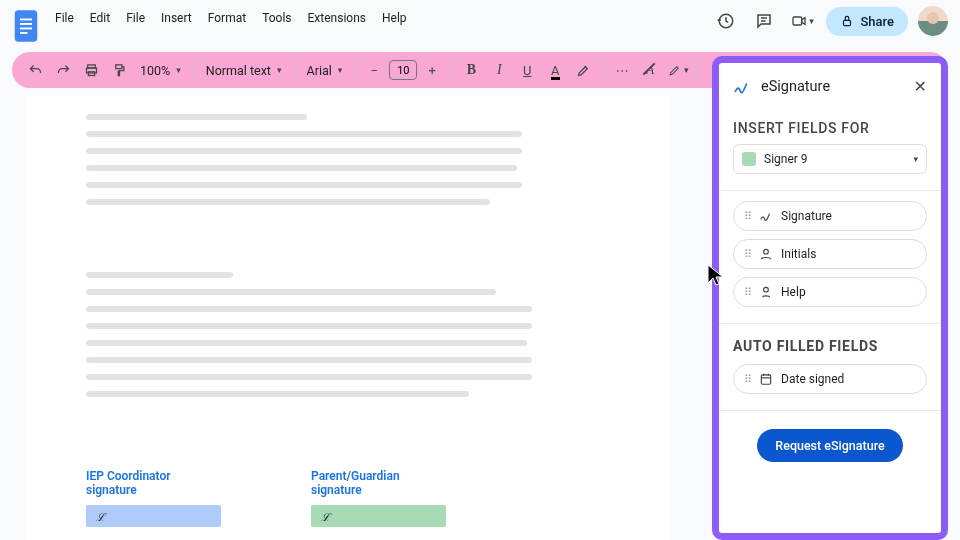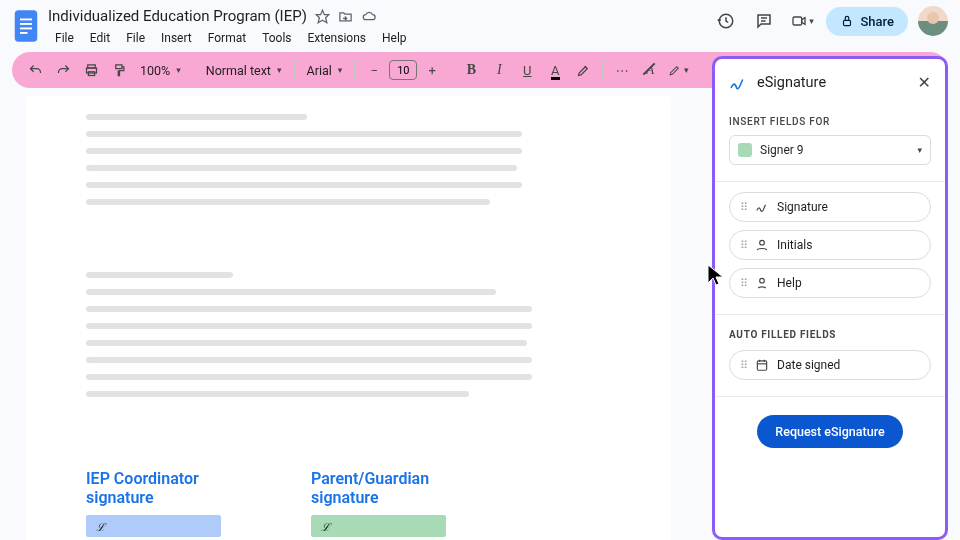--- a/index.html
+++ b/index.html
@@ -31,34 +31,34 @@
   .bold { font-weight:700; font-family: 'Times New Roman', serif; font-size:14px;}
   .italic { font-style:italic; font-family: 'Times New Roman', serif; font-size:14px;}
   .underline-a { text-decoration: underline; font-size:13px; }
   .color-a { position:relative; font-size:13px; }
   .color-a::after { content:''; position:absolute; left:0; right:0; bottom:-2px; height:3px; background:#000; }
 
   
   .canvas-wrap { position:absolute; top:96px; left:26px; right:260px; bottom:0; overflow:hidden; }
   .page { background:#fff; border-radius:4px; width:645px; min-height:800px; padding: 18px 60px 0 60px; position:relative; }
   .ph-line { height:6px; background:#e1e3e1; border-radius:3px; margin-bottom:11px; }
-  .sig-label { color:#1a73e8; font-size:16px; font-weight:600; margin-top:36px; }
+  .sig-label { color:#1a73e8; font-size:12px; font-weight:600; margin-top:36px; }
   .sig-row { display:flex; gap:90px; margin-top:36px; }
   .sig-col { flex:0 0 135px; }
   .sig-box { height:22px; margin-top:8px; border-radius:2px; display:flex; align-items:center; padding-left:10px; color:#1f1f1f; font-size:12px; }
   .sig-blue { background:#aecbfa; }
   .sig-green { background:#a8dab5; }
   .sig-icon { font-family: cursive; font-style:italic; font-size:11px; }
 
   
-  .sidepanel { position:absolute; top:56px; right:12px; width:236px; bottom:0; background:#fff; border:3px solid #8b5cf6; border-radius:10px; display:flex; flex-direction:column; }
+  .sidepanel { position:absolute; top:56px; right:12px; width:236px; bottom:0; background:#fff; border:7px solid #8b5cf6; border-radius:10px; display:flex; flex-direction:column; }
   .sp-header { display:flex; align-items:center; padding:14px 14px; gap:10px; }
   .sp-title { font-size:14.5px; color:#1f1f1f; flex:1; }
   .sp-close { color:#444746; cursor:pointer; font-size:16px; }
-  .sp-section-label { font-size:10px; letter-spacing:0.7px; color:#444746; padding:0 14px; margin-top:10px; font-weight:500; }
+  .sp-section-label { font-size:14px; letter-spacing:0.7px; color:#444746; padding:0 14px; margin-top:10px; font-weight:500; }
   .sp-signer-dd { margin:8px 14px 0 14px; border:1px solid #dadce0; border-radius:6px; height:30px; display:flex; align-items:center; padding:0 8px; gap:8px; cursor:pointer; }
   .sp-signer-chip { width:14px; height:14px; background:#a8dab5; border-radius:3px; }
   .sp-signer-text { font-size:12px; color:#1f1f1f; flex:1; }
   .sp-divider { height:1px; background:#e8eaed; margin:16px 0 0 0; }
   .sp-fields { padding:0 14px; display:flex; flex-direction:column; gap:8px; margin-top:10px; }
   .sp-field { border:1px solid #dadce0; border-radius:16px; height:30px; display:flex; align-items:center; padding:0 10px; gap:8px; cursor:grab; }
   .sp-grip { color:#9aa0a6; font-size:11px; letter-spacing:-1px; }
   .sp-field-icon { color:#444746; display:flex; align-items:center; }
   .sp-field-label { font-size:12px; color:#1f1f1f; }
   .sp-request { margin:18px auto 0 auto; background:#0b57d0; color:#fff; border-radius:20px; padding:9px 18px; font-size:12.5px; font-weight:500; cursor:pointer; width:fit-content; }
@@ -73,39 +73,20 @@
   <div class="doc-icon">
     <svg viewBox="0 0 36 48">
         <rect x="3" y="3" width="30" height="42" rx="5" fill="#4285f4"></rect>
         <rect x="10" y="14" width="16" height="2.5" fill="#fff"></rect>
         <rect x="10" y="20" width="16" height="2.5" fill="#fff"></rect>
         <rect x="10" y="26" width="16" height="2.5" fill="#fff"></rect>
         <rect x="10" y="32" width="10" height="2.5" fill="#fff"></rect>
       </svg>
   </div>
   <div class="title-block">
-    <div class="title-row">
-      <span class="doc-title">Individualized Education Program (IEP)</span>
-      <span class="title-icon">
-          <svg width="15" height="15" viewBox="0 0 24 24" fill="none" stroke="#5f6368" stroke-width="2">
-            <polygon points="12,2 15,9 22,9 17,14 19,22 12,18 5,22 7,14 2,9 9,9"></polygon>
-          </svg>
-        </span>
-      <span class="title-icon">
-          <svg width="15" height="15" viewBox="0 0 24 24" fill="none" stroke="#5f6368" stroke-width="2">
-            <path d="M3 6h6l2 2h10v11H3z"></path>
-            <path d="M11 12l3 3-3 3M14 15H8"></path>
-          </svg>
-        </span>
-      <span class="title-icon">
-          <svg width="17" height="15" viewBox="0 0 24 24" fill="none" stroke="#5f6368" stroke-width="2">
-            <path d="M6 17a4 4 0 010-8 6 6 0 0111 0 4 4 0 010 8H6z"></path>
-          </svg>
-        </span>
-    </div>
     <div class="menu-row">
       <span class="menu-item">File</span>
       <span class="menu-item">Edit</span>
       <span class="menu-item">File</span>
       <span class="menu-item">Insert</span>
       <span class="menu-item">Format</span>
       <span class="menu-item">Tools</span>
       <span class="menu-item">Extensions</span>
       <span class="menu-item">Help</span>
     </div>

